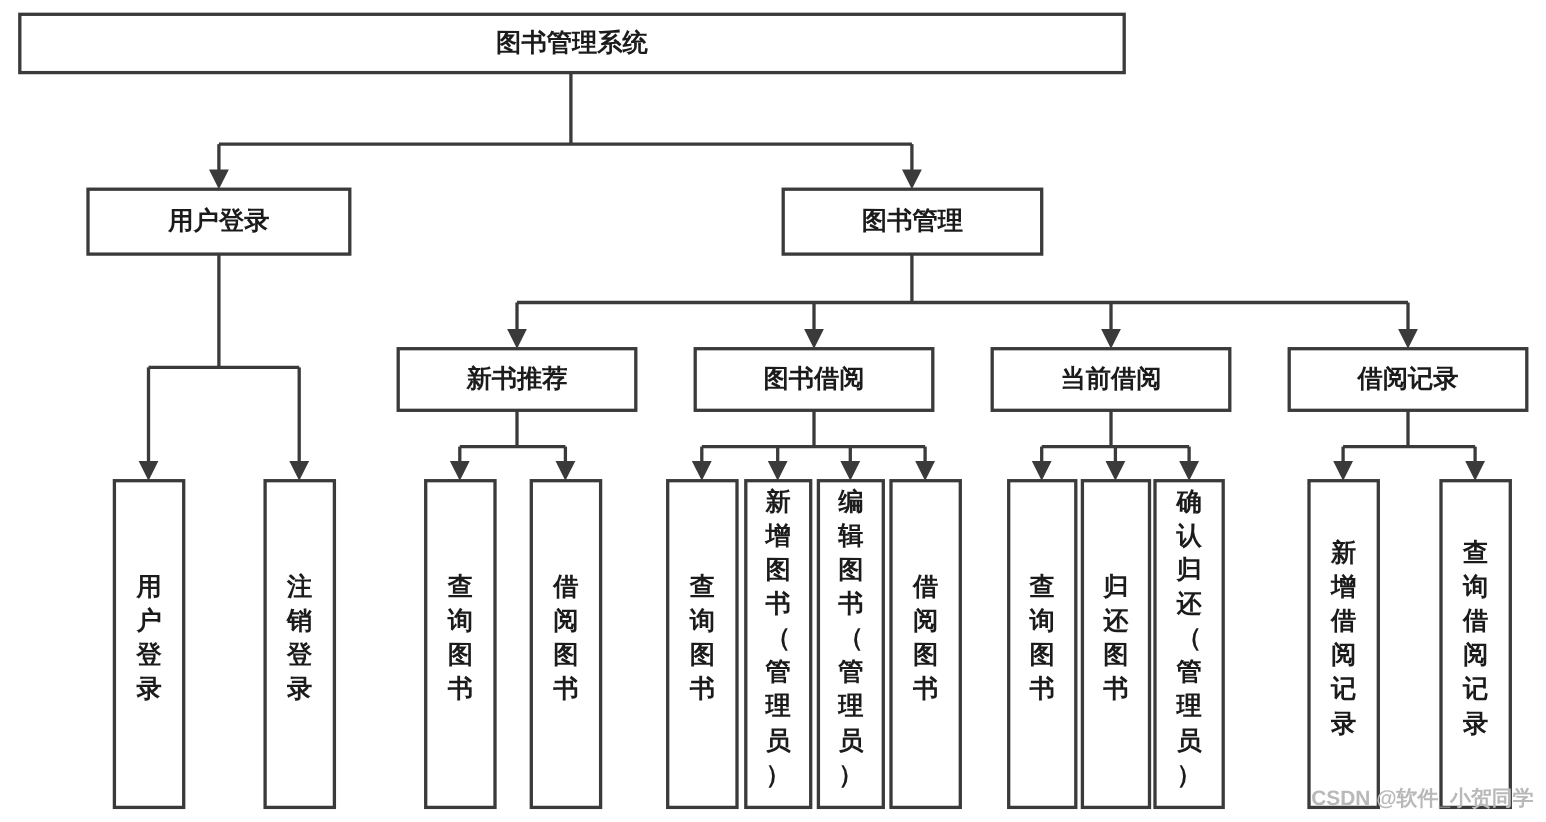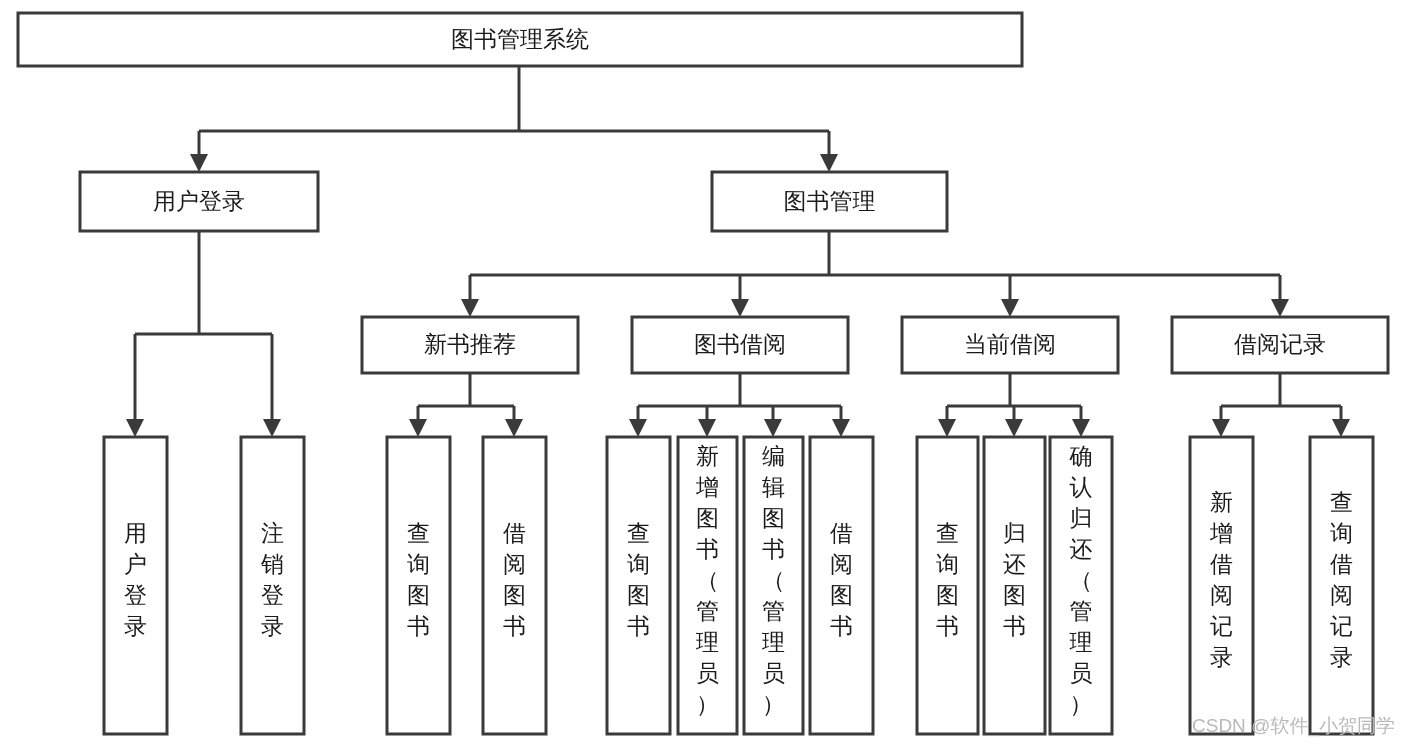--- a/index.html
+++ b/index.html
@@ -14,20 +14,21 @@
     position: relative;
     overflow: hidden;
     font-family: "Liberation Sans", "DejaVu Sans", sans-serif;
   }
   #diagram-root {
     position: absolute;
     left: 0;
     top: 0;
     width: 1405px;
     height: 647px;
+    font-weight: bold;
   }
   svg.diagram-canvas {
     display: block;
     width: 1405px;
     height: 747px;
     background: #ffffff;
   }
   .node-box {
     fill: #ffffff;
     stroke: #3a3a3a;

